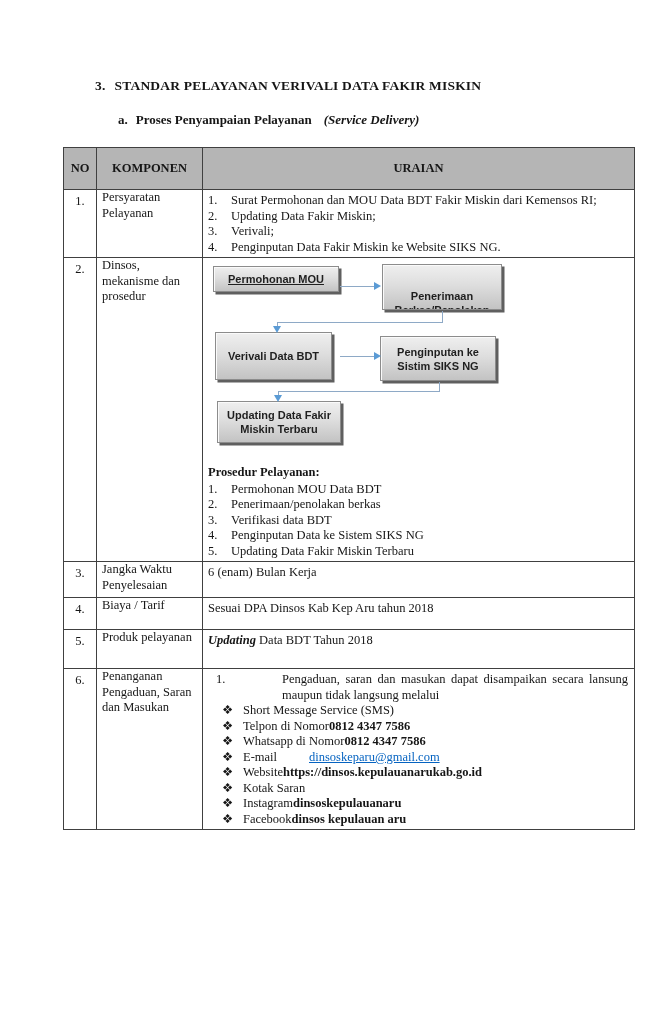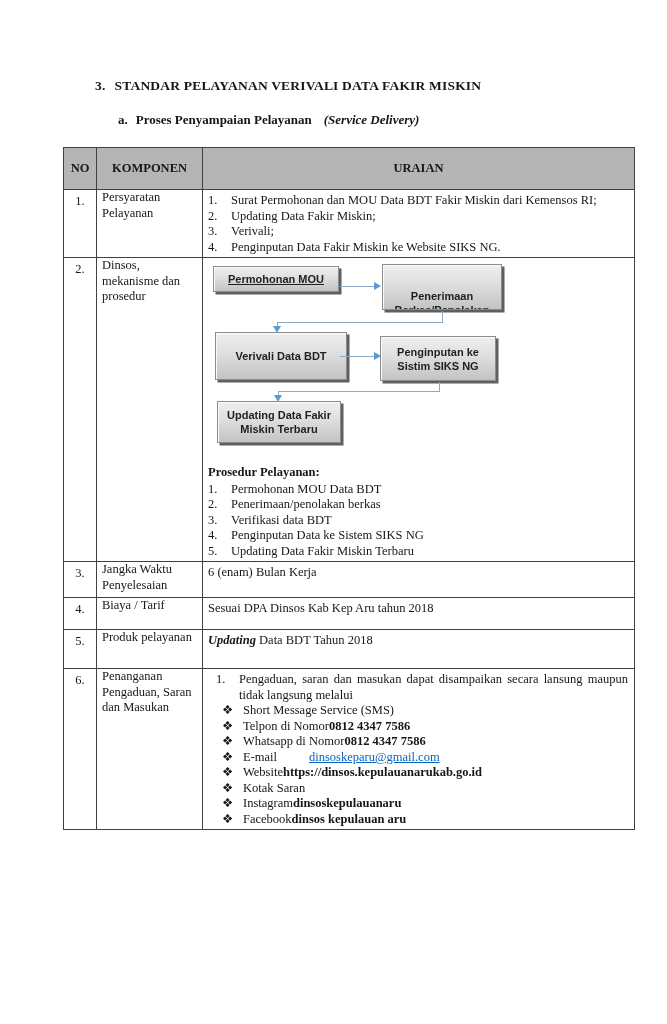--- a/index.html
+++ b/index.html
@@ -31,21 +31,21 @@
     font-size:12.5px;line-height:15.5px;}
   table.svc th{background:var(--header-bg);text-align:center;font-weight:bold;
     height:42px;vertical-align:middle;font-size:12.5px;}
   td.no{ text-align:center;padding-top:4px;}
   td.komp{padding:0 4px 2px 5px;}
   td.urai{padding:3px 6px 2px 5px;}
 
   .oli{display:flex;}
   .oli .n{flex:0 0 23px;}
   .oli .t{flex:1;}
-  .just{text-align:justify;}
+  .just{text-align:justify;margin-left:43px;}
 
   
   .flow{position:relative;height:200px;margin:1px 0 2px 2px;}
   .fbox{position:absolute;display:flex;align-items:center;justify-content:center;text-align:center;
     background:linear-gradient(180deg,var(--box-fill-light) 0%,#dedede 45%,var(--box-fill-dark) 100%);
     border:1px solid var(--box-border);
     box-shadow:2.5px 2.5px 0 0 var(--box-shadow), inset 1px 1px 0 #fafafa;
     font-family:"Liberation Sans","DejaVu Sans",sans-serif;font-weight:bold;font-size:11px;
     line-height:14px;color:#1f1f1f;padding:2px 6px;}
   .fbox.clip{align-items:flex-start;overflow:hidden;padding-top:24px;}
@@ -124,21 +124,21 @@
 
         <div class="flow">
           <div class="fbox" style="left:3px;top:4px;width:126px;height:26px;text-decoration:underline;">
                 <span>Permohonan MOU</span>
               </div>
 
           <div class="fbox clip" style="left:172px;top:2px;width:120px;height:46px;">
                 <span>Penerimaan Berkas/Penolakan berkas</span>
               </div>
 
-          <div class="fbox" style="left:5px;top:70px;width:132px;height:48px;">
+          <div class="fbox" style="left:5px;top:70px;width:117px;height:48px;">
                 <span>Verivali Data BDT</span>
               </div>
 
           <div class="fbox" style="left:170px;top:74px;width:116px;height:45px;">
                 <span>Penginputan ke Sistim SIKS NG</span>
               </div>
 
           <div class="fbox" style="left:7px;top:139px;width:124px;height:42px;">
                 <span>Updating Data Fakir Miskin Terbaru</span>
               </div>

